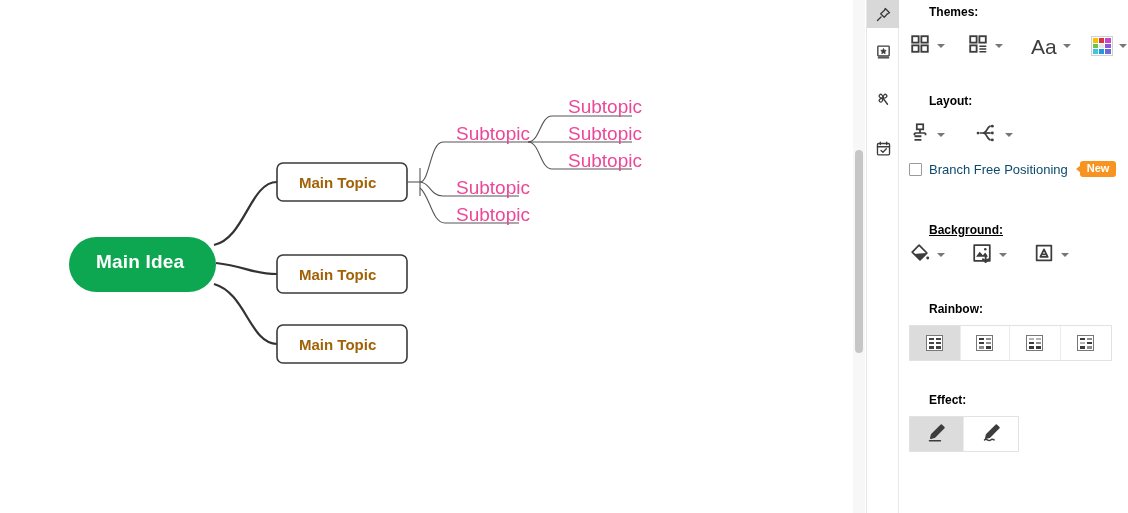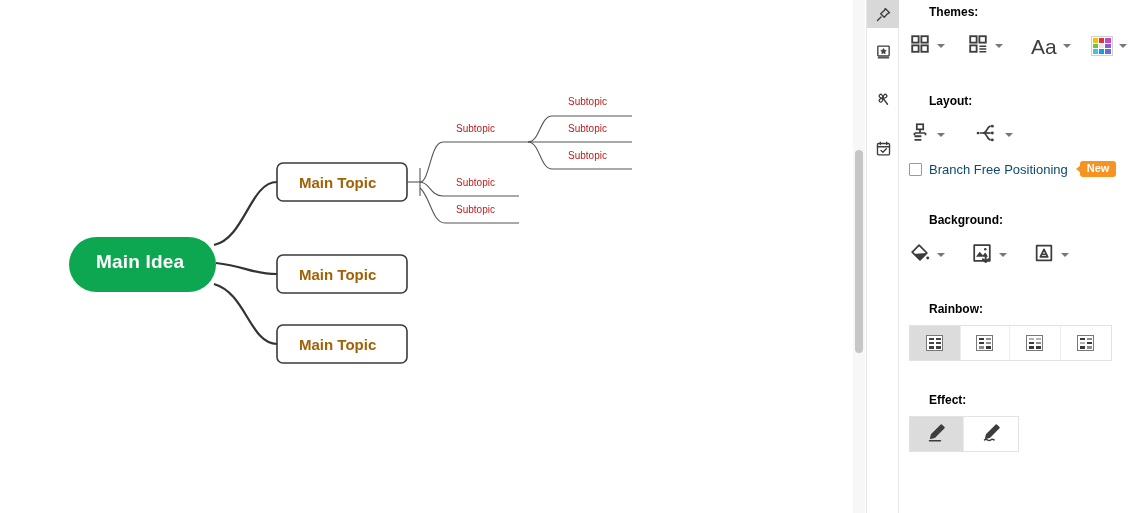--- a/index.html
+++ b/index.html
@@ -31,22 +31,22 @@
   }
   .node-label-topic {
     position: absolute;
     color: #a16207;
     font-size: 15px;
     font-weight: bold;
     white-space: nowrap;
   }
   .node-label-sub {
     position: absolute;
-    color: #b91c1c;
-    font-size: 10px;
+    color: #ec4899;
+    font-size: 19px;
     font-weight: normal;
     white-space: nowrap;
   }
 
   
   #canvas-scrollbar {
     position: absolute;
     left: 853px; top: 0;
     width: 12px; height: 513px;
     background: #f7f7f7;
@@ -387,21 +387,21 @@
         <span class="caret"></span>
       </div>
     </div>
 
     <div id="branch-row">
       <span class="cbox"></span>
       <span class="cb-label">Branch Free Positioning</span>
       <span class="new-badge" style="background: rgb(247, 147, 32);">New</span>
     </div>
 
-    <div class="section-title" style="left:10px; top:213px;">Background:</div>
+    <div class="section-title" style="left:10px; top:223px;text-decoration:underline;">Background:</div>
 
     <div class="icon-row" style="left:10px; top:240px;">
 
       <div class="icon-item">
         <span class="icon-glyph">
           <svg width="22" height="22" viewBox="0 0 24 24" fill="none" stroke="#3d3d3d" stroke-width="1.9" stroke-linejoin="round">
             <path d="M11 3.5 L19.5 12 L12 19.5 L3.5 11 Z" fill="#ffffff"></path>
             <path d="M11.5 12.5 L19.5 12 L12 19.5 L5.5 13 Z" fill="#3d3d3d" stroke="none"></path>
             <circle cx="20.4" cy="17.5" r="1.6" fill="#3d3d3d" stroke="none"></circle>
           </svg>

